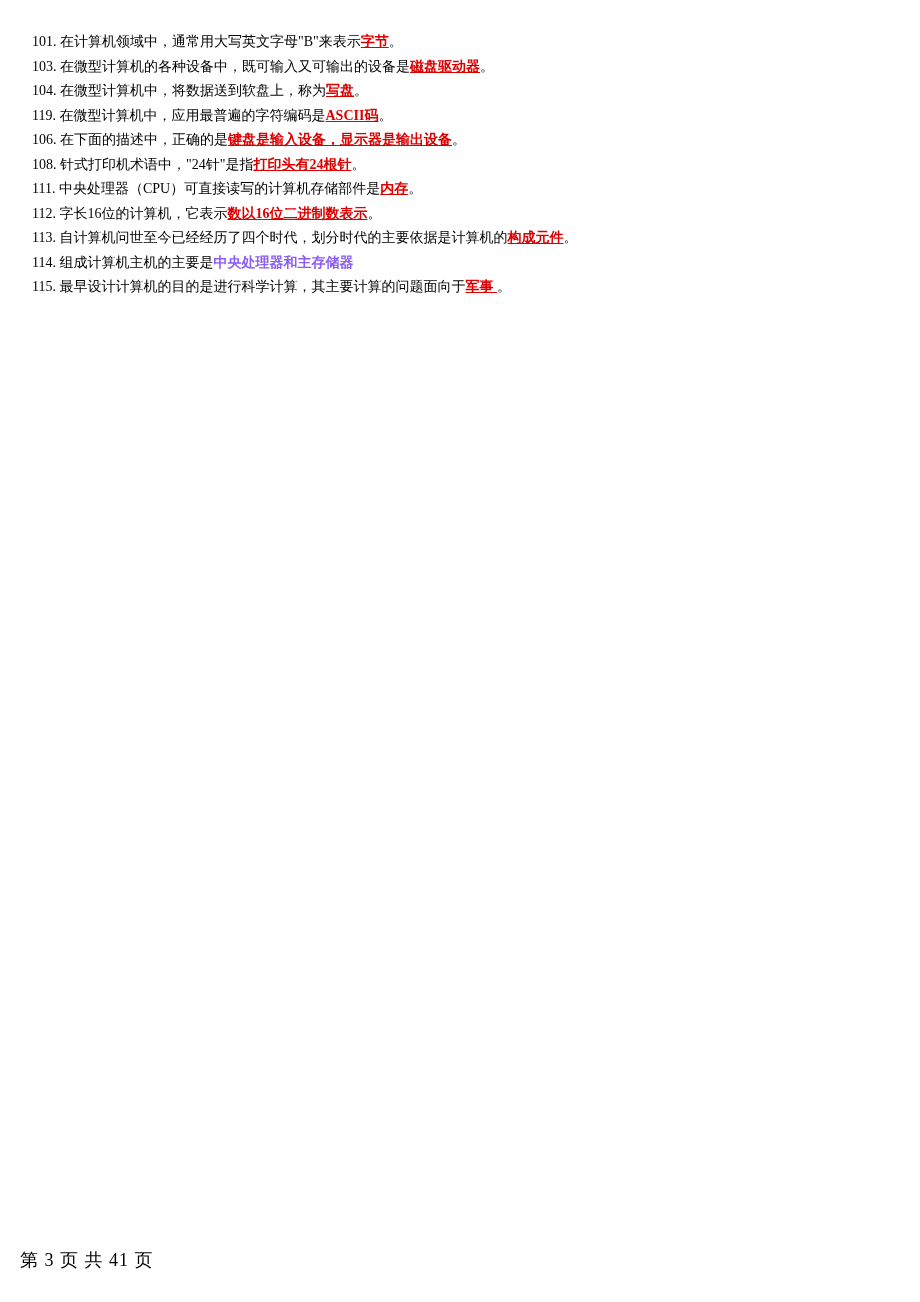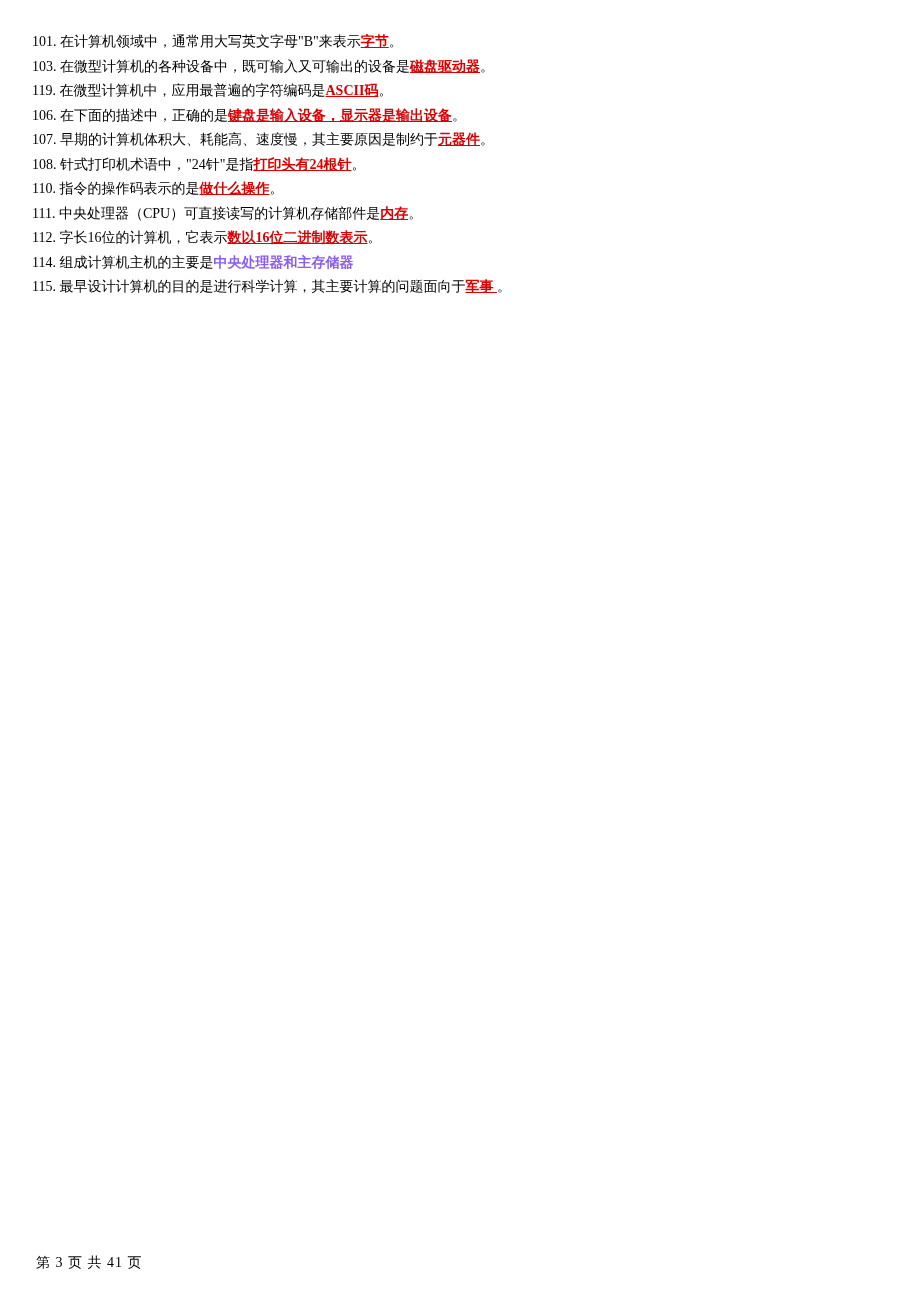--- a/index.html
+++ b/index.html
@@ -29,36 +29,36 @@
       font-weight: bold;
       margin-top: 44px;
     }
     .answer-nounder {
       color: #8b5cf6;
       font-weight: bold;
     }
     .footer {
       position: absolute;
       bottom: 30px;
-      left: 36px;
-      font-size: 14px;
+      left: 20px;
+      font-size: 18px;
       letter-spacing: 1px;
       color: #000;
     }
   </style>
 </head>
 <body>
 
 <div class="items" id="list">
     <div class="item"><span class="num text-normal">101. </span><span class="text-normal">在计算机领域中，通常用大写英文字母"B"来表示</span><span class="answer">字节</span><span class="text-normal">。</span></div>
     <div class="item"><span class="num text-normal">103. </span><span class="text-normal">在微型计算机的各种设备中，既可输入又可输出的设备是</span><span class="answer">磁盘驱动器</span><span class="text-normal">。</span></div>
+    <div class="item"><span class="num text-normal">104. </span><span class="text-normal">在微型计算机中，将数据送到软盘上，称为</span><span class="answer">写盘</span><span class="text-normal">。</span></div>
     <div class="item"><span class="num text-normal">119. </span><span class="text-normal">在微型计算机中，应用最普遍的字符编码是</span><span class="answer">ASCII码</span><span class="text-normal">。</span></div>
     <div class="item"><span class="num text-normal">106. </span><span class="text-normal">在下面的描述中，正确的是</span><span class="answer">键盘是输入设备，显示器是输出设备</span><span class="text-normal">。</span></div>
-    <div class="item"><span class="num text-normal">107. </span><span class="text-normal">早期的计算机体积大、耗能高、速度慢，其主要原因是制约于</span><span class="answer">元器件</span><span class="text-normal">。</span></div>
     <div class="item"><span class="num text-normal">108. </span><span class="text-normal">针式打印机术语中，"24针"是指</span><span class="answer">打印头有24根针</span><span class="text-normal">。</span></div>
-    <div class="item"><span class="num text-normal">110. </span><span class="text-normal">指令的操作码表示的是</span><span class="answer">做什么操作</span><span class="text-normal">。</span></div>
     <div class="item"><span class="num text-normal">111. </span><span class="text-normal">中央处理器（CPU）可直接读写的计算机存储部件是</span><span class="answer">内存</span><span class="text-normal">。</span></div>
     <div class="item"><span class="num text-normal">112. </span><span class="text-normal">字长16位的计算机，它表示</span><span class="answer">数以16位二进制数表示</span><span class="text-normal">。</span></div>
+    <div class="item"><span class="num text-normal">113. </span><span class="text-normal">自计算机问世至今已经经历了四个时代，划分时代的主要依据是计算机的</span><span class="answer">构成元件</span><span class="text-normal">。</span></div>
     <div class="item"><span class="num text-normal">114. </span><span class="text-normal">组成计算机主机的主要是</span><span class="answer-nounder">中央处理器和主存储器</span><span class="text-normal"></span></div>
     <div class="item"><span class="num text-normal">115. </span><span class="text-normal">最早设计计算机的目的是进行科学计算，其主要计算的问题面向于</span><span class="answer">军事 </span><span class="text-normal">。</span></div>
   </div>
 
 <div class="footer">第 3 页 共 41 页</div>
 
 </body></html>

